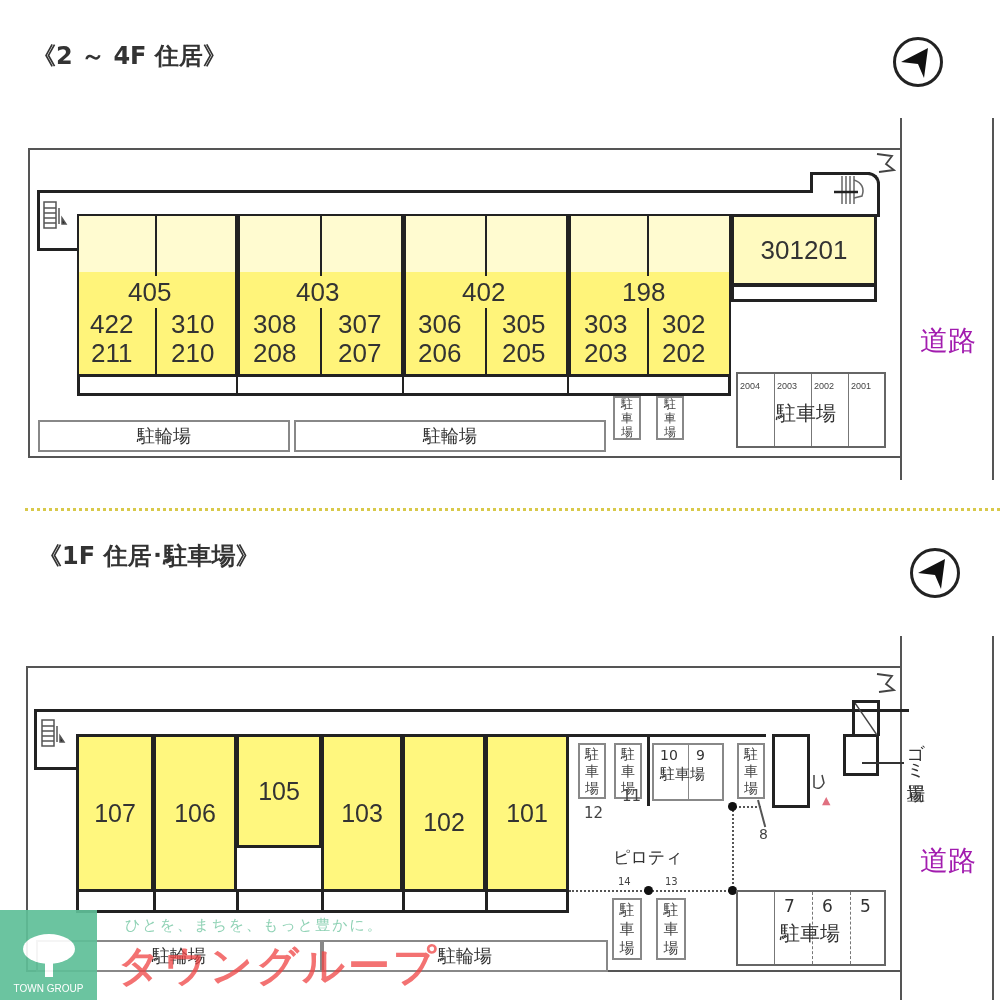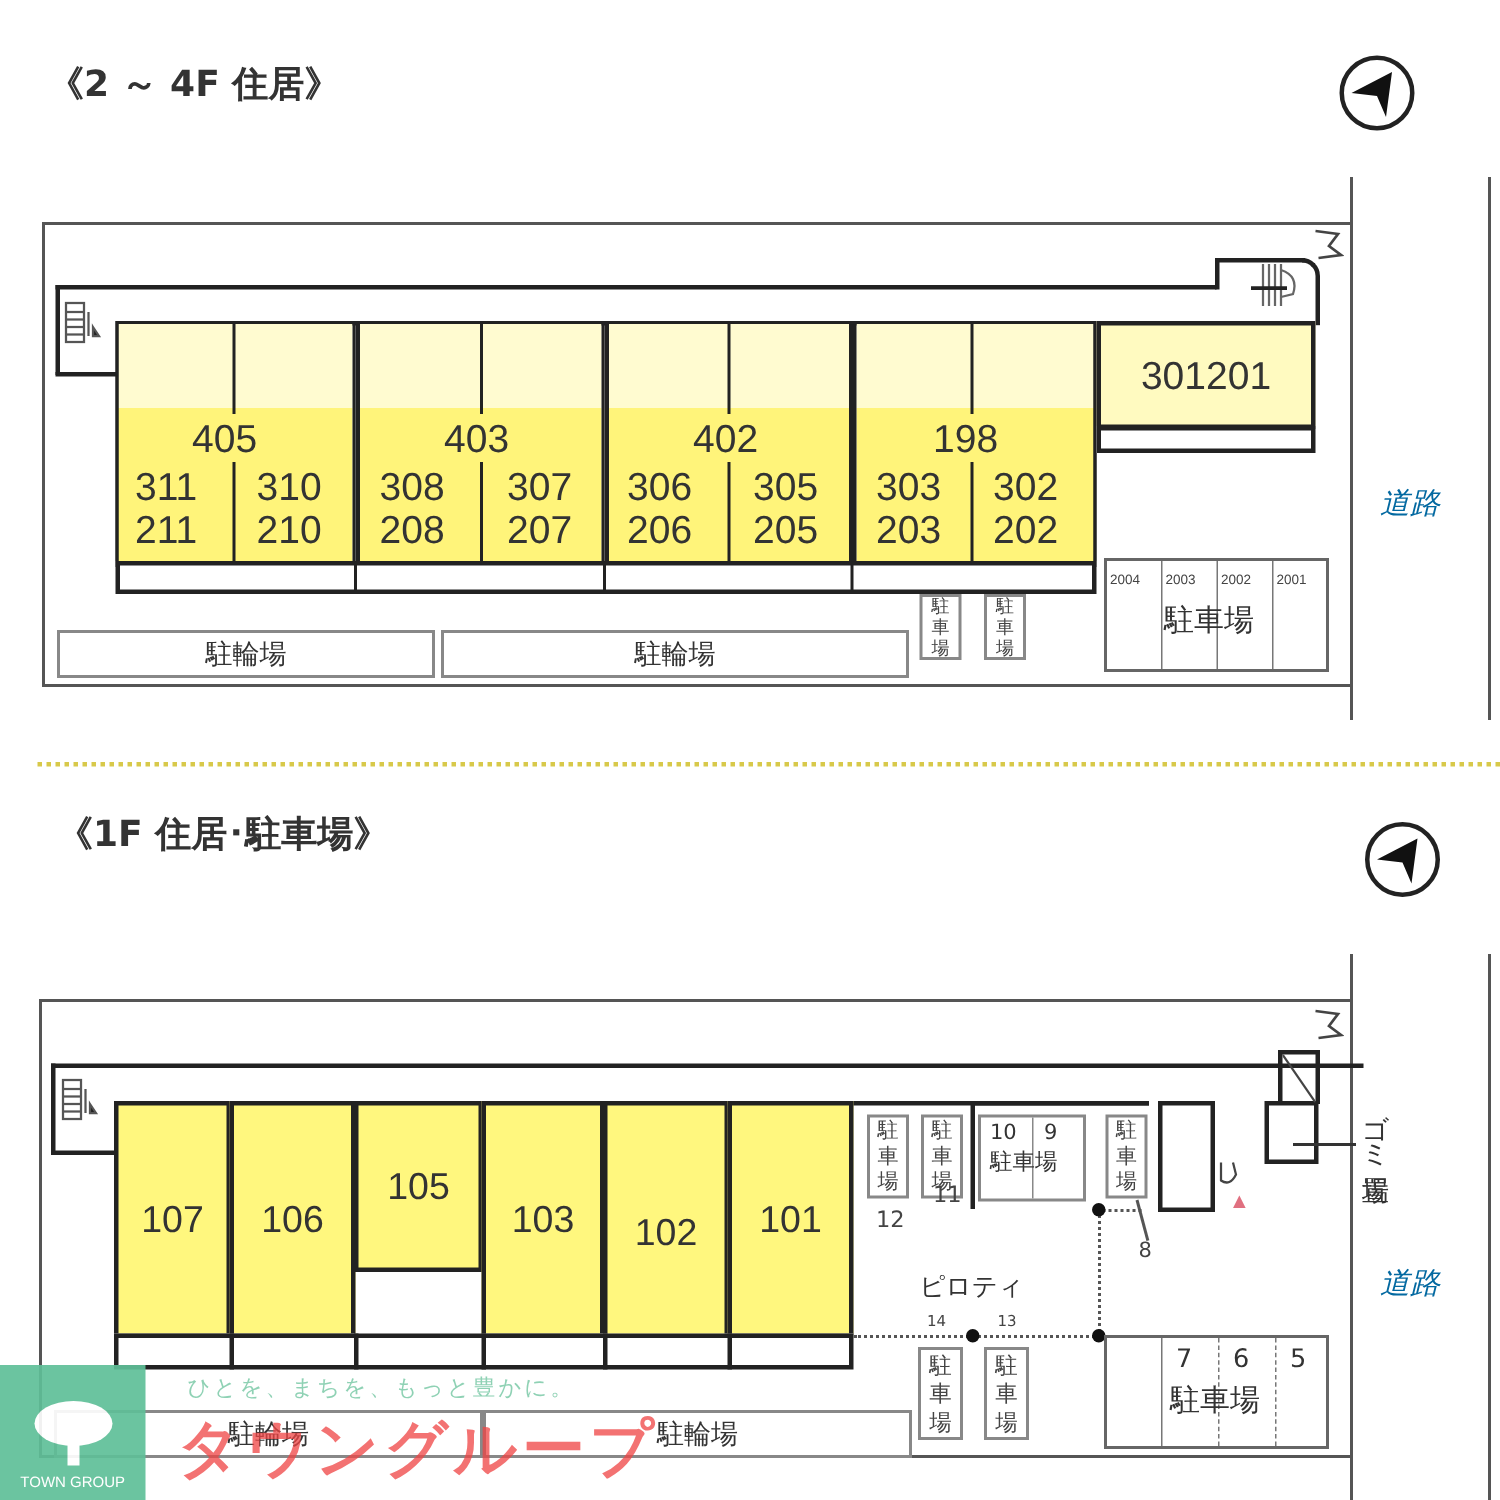--- a/index.html
+++ b/index.html
@@ -15,21 +15,21 @@
   .num { font-size: 26px; line-height: 29px; color: #333; font-family: "Liberation Sans", sans-serif; }
   .num-big { font-size: 25px; color: #333; font-family: "Liberation Sans", sans-serif; }
   .balcony { border: 2px solid #222; background: #fff; }
   .label-box { border: 2px solid #888; background: #fff; display: flex; align-items: center; justify-content: center;
                font-size: 18px; color: #333; }
   .vlabel { border: 2px solid #888; background: #fff; display: flex; flex-direction: column; align-items: center;
             justify-content: center; font-size: 12px; line-height: 14px; color: #444; }
   .park-big { border: 2px solid #666; background: #fff; }
   .slot { border-right: 1px solid #777; }
   .road-line { background: #555; width: 2px; }
-  .road-text { font-size: 20px; color: #0369a1; font-style: italic; }
+  .road-text { font-size: 28px; color: #a21caf; }
   .compass { width: 50px; height: 50px; border: 3px solid #222; border-radius: 50%; background: #fff; }
   .dash-divider { height: 0; border-top: 3px dotted #d8c94a; }
   .dotline-h { border-top: 2px dotted #555; height: 0; }
   .dotline-v { border-left: 2px dotted #555; width: 0; }
   .dot { width: 9px; height: 9px; background: #111; border-radius: 50%; }
   .small-num { font-size: 11px; color: #444; }
   .slot-num { font-size: 9px; color: #444; font-family: "Liberation Sans", sans-serif; }
   .logo-box { background: #5fbf98; opacity: 0.92; display: flex; flex-direction: column; align-items: center; justify-content: flex-end; }
   .logo-text-en { color: #fff; font-size: 10px; font-family: "Liberation Sans", sans-serif; margin-bottom: 6px; }
   .tagline { color: #7ccaa8; font-size: 15px; letter-spacing: 2px; opacity: 0.85; }
@@ -92,21 +92,21 @@
     </svg>
 </div>
 
 <div class="abs" style="left:77px; top:214px; width:654px; height:164px; border:3px solid #222;"></div>
 
 <div class="abs unit unit-upper" style="left:77px; top:214px; width:160px; height:164px;"></div>
 <div class="abs" style="left:155px; top:214px; width:2px; height:62px; background:#222;"></div>
 <div class="abs" style="left:155px; top:308px; width:2px; height:86px; background:#222;"></div>
 <div class="abs num" style="left:128px; top:278px;">405</div>
 <div class="abs num" style="left:90px; top:310px; text-align:center;">
-  <div>311</div>
+  <div>422</div>
   <div>211</div>
 </div>
 <div class="abs num" style="left:171px; top:310px; text-align:center;">
   <div>310</div>
   <div>210</div>
 </div>
 
 <div class="abs unit unit-upper" style="left:237px; top:214px; width:166px; height:164px; border-left:3px solid #222;"></div>
 <div class="abs" style="left:320px; top:214px; width:2px; height:62px; background:#222;"></div>
 <div class="abs" style="left:320px; top:308px; width:2px; height:86px; background:#222;"></div>

